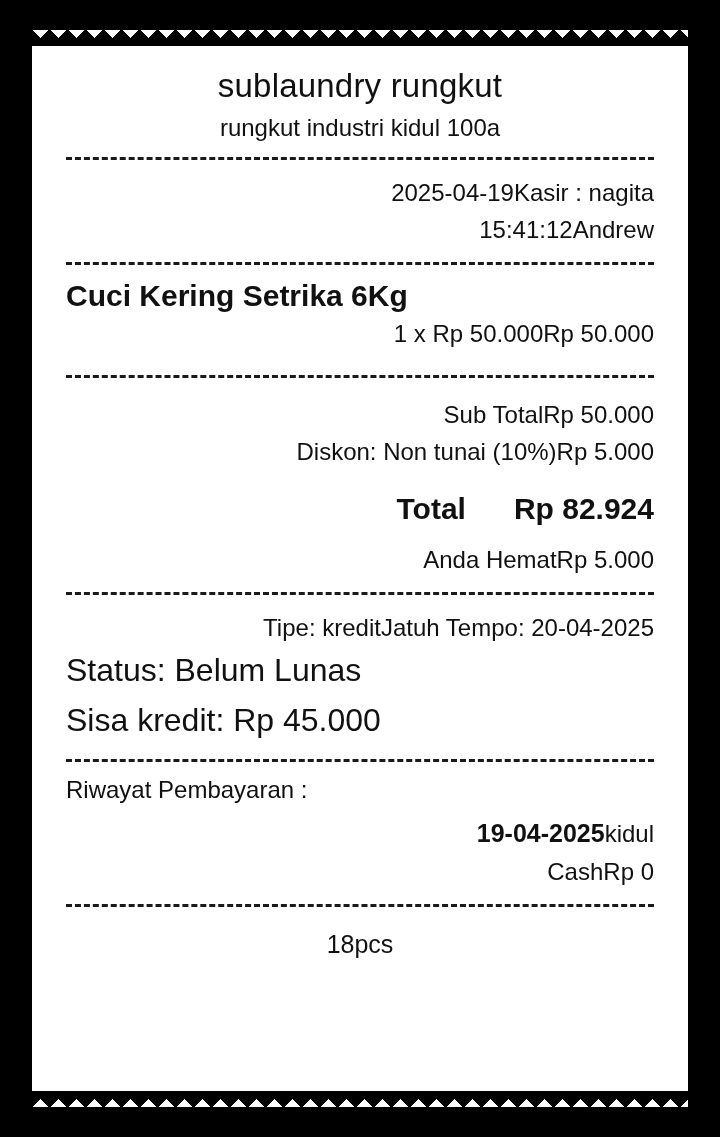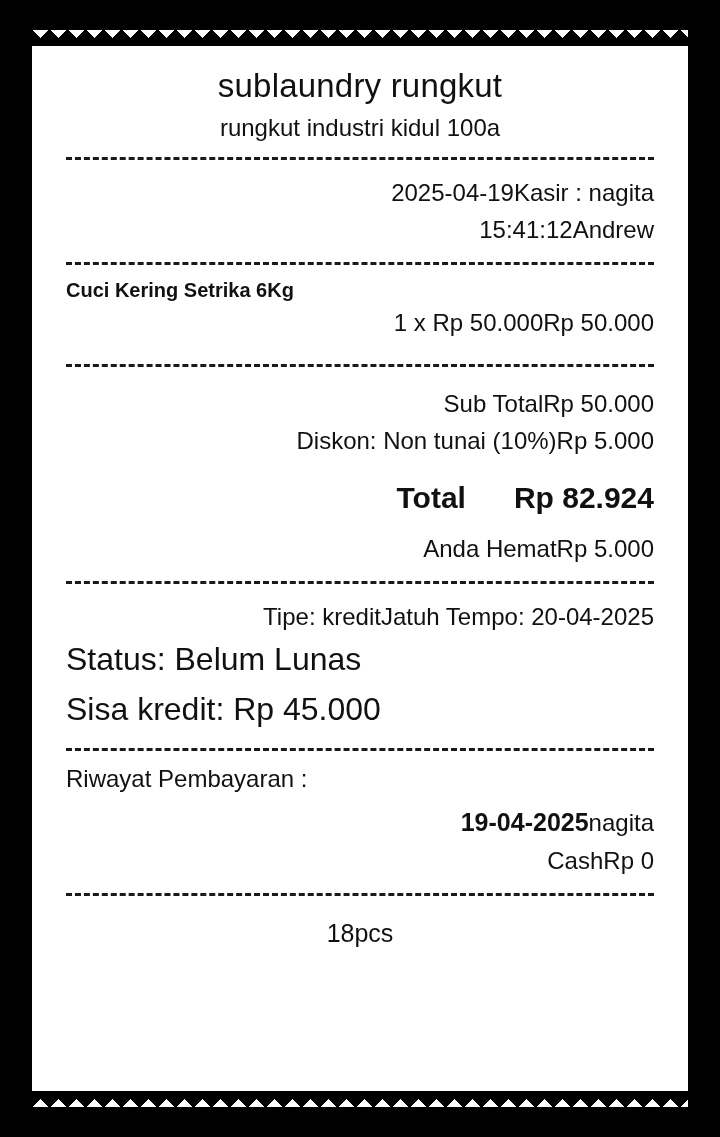--- a/index.html
+++ b/index.html
@@ -93,21 +93,21 @@
     align-items: baseline;
     font-size: 24px;
     line-height: 1.55;
   }
   .row .left { text-align: left; }
   .row .right { text-align: right; }
 
   .meta .left, .meta .right { font-size: 24px; }
 
   .item-name {
-    font-size: 20px;
+    font-size: 30px;
     font-weight: 700;
     margin-bottom: 2px;
   }
 
   .total-row {
     font-size: 30px;
     font-weight: 700;
     margin-top: 16px;
     margin-bottom: 8px;
     gap: 48px;
@@ -203,21 +203,21 @@
     <div class="block-line">Status: Belum Lunas</div>
     <div class="block-line">Sisa kredit: Rp 45.000</div>
 
     <div class="divider"></div>
 
     <div class="history-label">Riwayat Pembayaran :</div>
 
     <div>
       <div class="row">
         <div class="left history-date">19-04-2025</div>
-        <div class="right">nagita</div>
+        <div class="right">kidul</div>
       </div>
       <div class="row">
         <div class="left">Cash</div>
         <div class="right">Rp 0</div>
       </div>
     </div>
 
     <div class="divider"></div>
 
     <div class="footer-count">18pcs</div>

